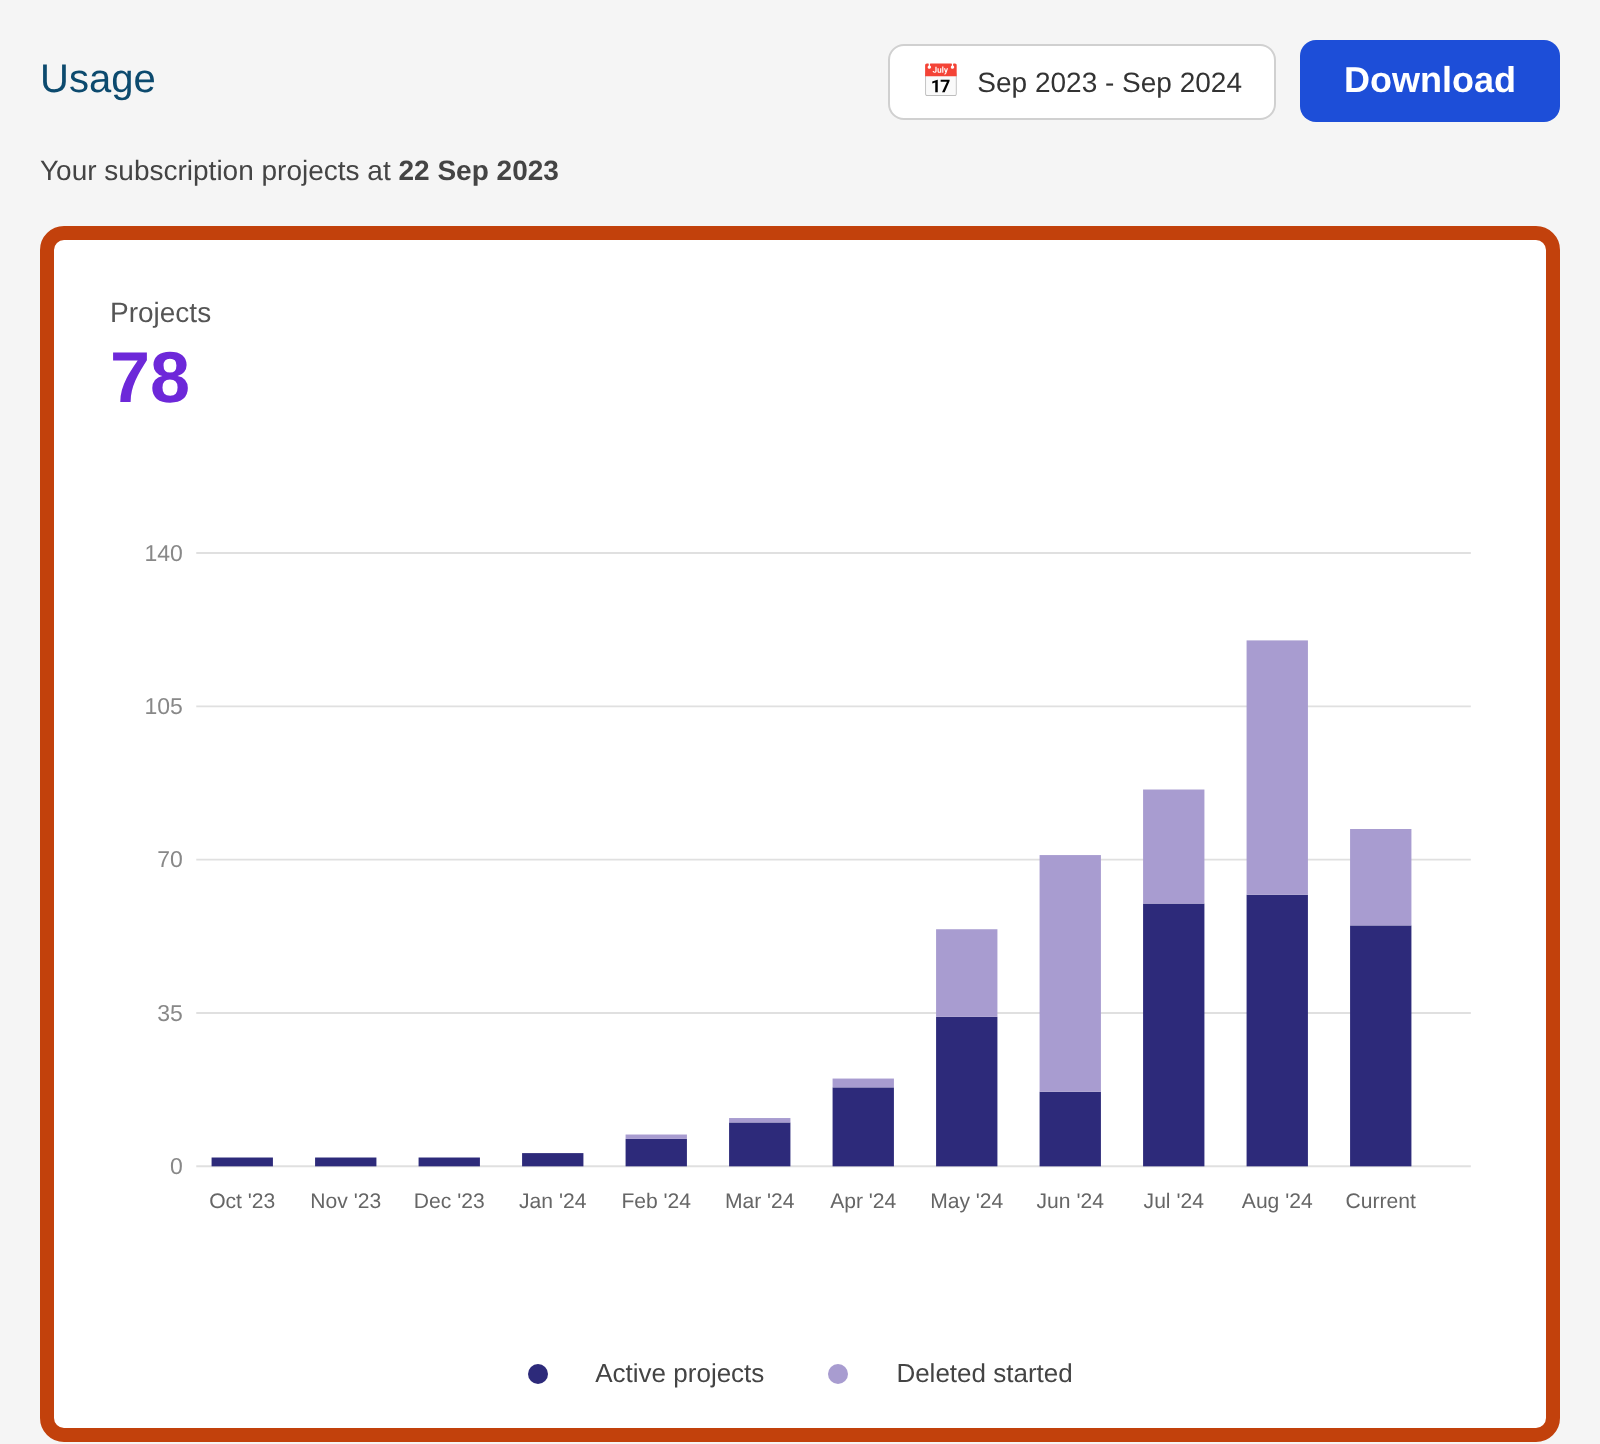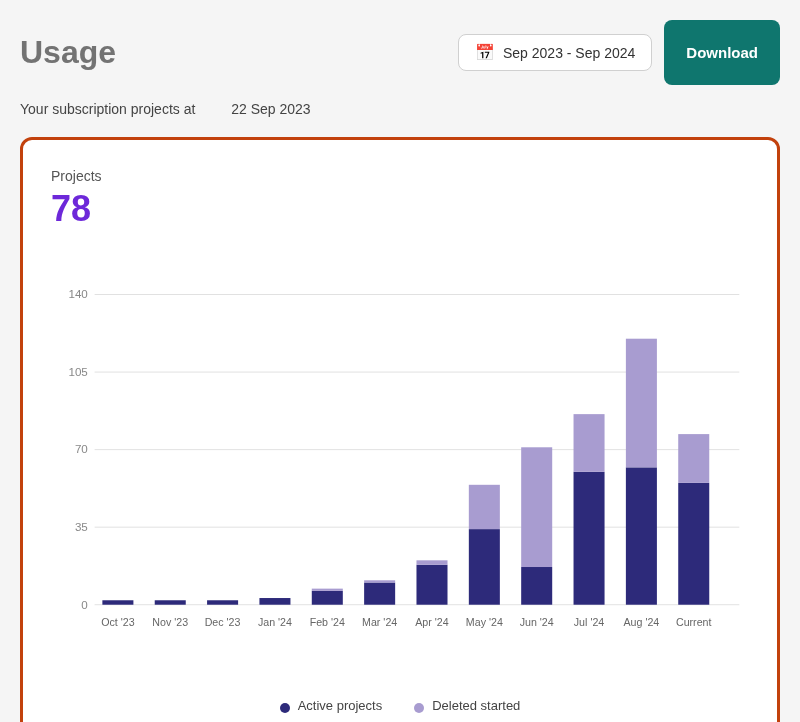--- a/index.html
+++ b/index.html
@@ -9,23 +9,23 @@
       padding: 20px;
       color: #1a1a2e;
     }
     .header {
       display: flex;
       align-items: center;
       justify-content: space-between;
       margin-bottom: 16px;
     }
     .title {
-      font-size: 32px;
-      font-weight: 700;
-      color: #737373;
+      font-size: 20px;
+      font-weight: 400;
+      color: #0c4a6e;
     }
     .header-right {
       display: flex;
       align-items: center;
       gap: 12px;
     }
     .date-range {
       display: flex;
       align-items: center;
       gap: 8px;
@@ -35,42 +35,41 @@
       background: #fff;
       font-size: 14px;
       color: #333;
       cursor: pointer;
     }
     .calendar-icon {
       color: #555;
       font-size: 16px;
     }
     .download-btn {
-      background: #0f766e;
+      background: #1d4ed8;
       color: #fff;
       border: none;
       border-radius: 8px;
-      padding: 24px 22px;
-      font-size: 15px;
+      padding: 10px 22px;
+      font-size: 18px;
       font-weight: 600;
       cursor: pointer;
     }
     .subtitle {
       font-size: 14px;
       color: #444;
       margin-bottom: 20px;
     }
     .subtitle strong {
-      font-weight: 400;
-      margin-left: 32px;
+      font-weight: 700;
     }
     .card {
       background: #fff;
       border-radius: 12px;
-      border: 3px solid #c2410c;
+      border: 7px solid #c2410c;
       padding: 28px 28px 20px 28px;
     }
     .projects-label {
       font-size: 14px;
       color: #555;
       margin-bottom: 4px;
     }
     .projects-count {
       font-size: 36px;
       font-weight: 700;
@@ -86,22 +85,22 @@
       height: 430px;
     }
     .legend {
       display: flex;
       justify-content: center;
       gap: 32px;
       margin-top: 10px;
     }
     .legend-item {
       display: flex;
-      align-items: flex-end;
-      gap: 8px;
+      align-items: center;
+      gap: 24px;
       font-size: 13px;
       color: #444;
     }
     .legend-dot {
       width: 10px;
       height: 10px;
       border-radius: 50%;
     }
   </style>
 </head>

